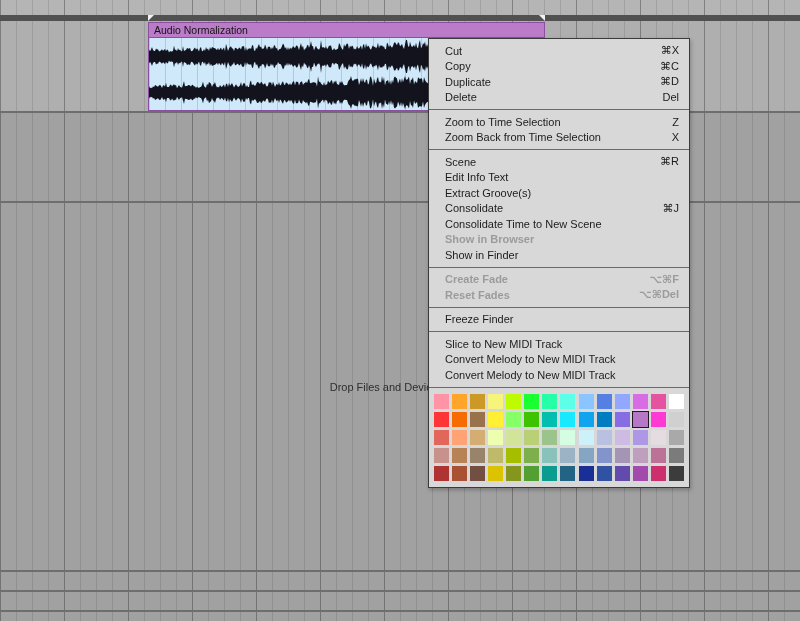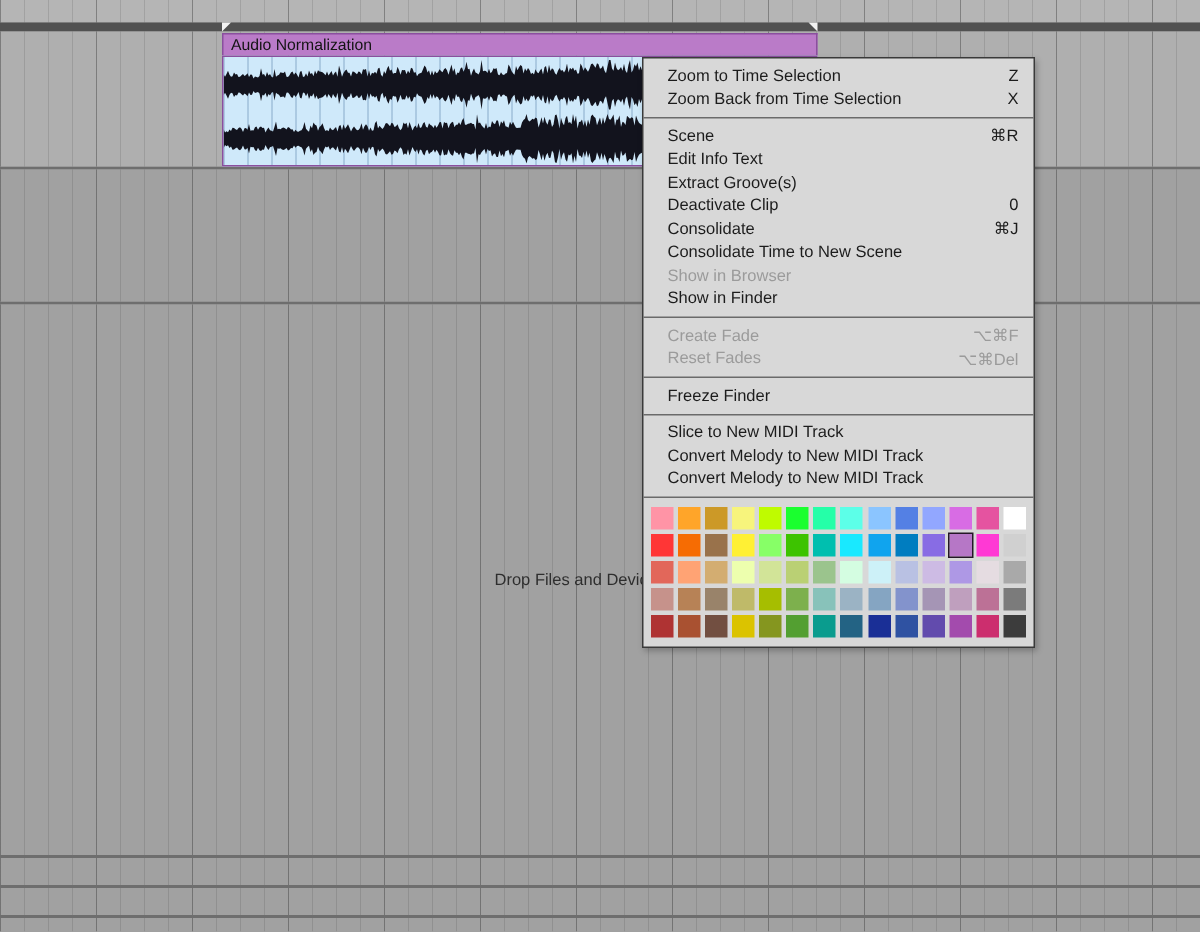--- a/index.html
+++ b/index.html
@@ -46,21 +46,21 @@
     background:#d8d8d8;border:1px solid #3a3a3a;
     box-shadow:1px 2px 4px rgba(0,0,0,0.25);
   }
   .menu-group{padding:4px 0;}
   .menu-group + .menu-group{border-top:1px solid #6a6a6a;}
   .menu-item{
     display:flex;justify-content:space-between;align-items:center;
     height:15.5px;padding:0 10px 0 16px;font-size:11px;color:#1c1c1c;white-space:nowrap;
   }
   .menu-item .shortcut{color:#1c1c1c;margin-left:18px;}
-  .menu-item.disabled, .menu-item.disabled .shortcut{color:#9b9b9b;}
+  .menu-item.disabled, .menu-item.disabled .shortcut{color:#9b9b9b;font-weight:bold;}
   
   .palette{padding:6px 5px 6px 5px;display:grid;grid-template-columns:repeat(14,1fr);gap:3px 3px;}
   .swatch{height:15px;width:15px;}
   .swatch.selected{outline:1.5px solid #241726;outline-offset:0px;}
 </style>
 </head>
 <body>
 
 <div class="arrange">
   <div class="lane ruler grid"></div>
@@ -89,42 +89,56 @@
       <svg width="395" height="72" xmlns="http://www.w3.org/2000/svg">
         <path d="M0,11.5 L1,13.2 L2,11.4 L3,9.1 L4,11.9 L5,13.1 L6,12.9 L7,10.4 L8,11.6 L9,11.3 L10,13.3 L11,13.2 L12,12.2 L13,11.3 L14,12.7 L15,12.0 L16,10.8 L17,13.3 L18,11.6 L19,11.9 L20,14.4 L21,13.0 L22,13.4 L23,13.6 L24,12.7 L25,7.5 L26,11.9 L27,11.4 L28,13.2 L29,10.0 L30,12.3 L31,11.4 L32,13.1 L33,13.6 L34,8.0 L35,13.2 L36,12.3 L37,11.9 L38,10.1 L39,10.5 L40,10.7 L41,9.7 L42,13.1 L43,13.3 L44,12.2 L45,10.4 L46,9.6 L47,11.8 L48,10.3 L49,11.6 L50,13.6 L51,9.8 L52,9.3 L53,13.3 L54,13.0 L55,10.9 L56,13.0 L57,9.0 L58,11.4 L59,10.6 L60,12.9 L61,9.0 L62,11.3 L63,8.9 L64,9.6 L65,9.9 L66,10.2 L67,11.0 L68,12.2 L69,9.7 L70,12.3 L71,10.8 L72,9.4 L73,12.3 L74,10.7 L75,9.6 L76,13.2 L77,5.7 L78,9.2 L79,13.1 L80,10.6 L81,9.1 L82,8.3 L83,10.5 L84,10.5 L85,13.0 L86,9.7 L87,9.9 L88,10.7 L89,11.5 L90,9.6 L91,10.0 L92,11.6 L93,8.2 L94,8.5 L95,8.0 L96,13.0 L97,8.9 L98,12.7 L99,10.5 L100,11.0 L101,9.8 L102,11.2 L103,7.6 L104,7.1 L105,11.9 L106,13.2 L107,9.4 L108,11.1 L109,7.9 L110,5.9 L111,9.2 L112,8.4 L113,11.1 L114,10.6 L115,10.6 L116,6.5 L117,8.7 L118,11.9 L119,8.7 L120,8.8 L121,8.7 L122,11.5 L123,9.0 L124,10.9 L125,7.1 L126,7.7 L127,10.5 L128,10.0 L129,12.9 L130,11.3 L131,10.9 L132,10.5 L133,8.1 L134,5.6 L135,7.0 L136,10.4 L137,8.9 L138,12.3 L139,9.0 L140,12.1 L141,9.4 L142,10.8 L143,10.2 L144,8.1 L145,9.3 L146,10.1 L147,8.1 L148,7.3 L149,8.9 L150,11.9 L151,8.3 L152,5.0 L153,9.8 L154,7.5 L155,12.4 L156,10.4 L157,10.6 L158,7.6 L159,6.8 L160,9.8 L161,7.6 L162,3.1 L163,8.2 L164,7.9 L165,12.5 L166,9.7 L167,7.7 L168,10.3 L169,10.9 L170,11.7 L171,9.7 L172,2.0 L173,9.5 L174,9.2 L175,9.3 L176,10.6 L177,7.9 L178,10.9 L179,9.9 L180,7.5 L181,8.0 L182,7.3 L183,11.6 L184,12.2 L185,10.1 L186,11.6 L187,12.0 L188,11.0 L189,10.7 L190,5.0 L191,6.6 L192,9.3 L193,10.8 L194,11.9 L195,6.0 L196,8.8 L197,6.9 L198,5.3 L199,6.2 L200,11.0 L201,7.5 L202,9.3 L203,7.4 L204,8.6 L205,11.4 L206,10.5 L207,11.6 L208,8.1 L209,10.1 L210,10.8 L211,9.0 L212,7.6 L213,11.7 L214,6.9 L215,6.0 L216,10.8 L217,5.2 L218,9.3 L219,7.5 L220,8.4 L221,10.8 L222,11.8 L223,9.1 L224,7.3 L225,9.2 L226,8.6 L227,10.4 L228,8.7 L229,4.4 L230,10.3 L231,7.1 L232,8.3 L233,7.0 L234,9.1 L235,8.3 L236,11.2 L237,10.9 L238,4.4 L239,6.1 L240,9.2 L241,6.9 L242,8.4 L243,9.8 L244,7.9 L245,4.8 L246,4.3 L247,5.7 L248,7.2 L249,4.2 L250,4.9 L251,7.9 L252,7.4 L253,5.7 L254,9.1 L255,10.9 L256,6.3 L257,2.0 L258,2.0 L259,7.7 L260,9.2 L261,3.6 L262,7.4 L263,8.9 L264,8.2 L265,6.7 L266,9.2 L267,4.5 L268,9.1 L269,10.6 L270,5.1 L271,2.0 L272,10.3 L273,8.7 L274,4.9 L275,6.4 L276,3.6 L277,9.0 L278,6.1 L279,8.8 L280,6.8 L281,3.9 L282,2.0 L283,9.5 L284,3.9 L285,4.7 L286,4.5 L287,9.3 L288,5.8 L289,4.3 L290,3.7 L291,5.6 L292,6.4 L293,6.1 L294,4.1 L295,2.9 L296,2.5 L297,4.7 L298,9.0 L299,6.3 L300,2.0 L301,5.3 L302,7.9 L303,5.7 L304,5.7 L305,8.2 L306,2.2 L307,5.0 L308,4.3 L309,3.3 L310,8.2 L311,9.5 L312,4.8 L313,9.6 L314,10.3 L315,8.5 L316,3.1 L317,5.2 L318,6.0 L319,2.7 L320,2.8 L321,8.4 L322,3.6 L323,5.5 L324,2.0 L325,7.7 L326,8.1 L327,9.0 L328,3.8 L329,6.6 L330,3.9 L331,6.8 L332,9.1 L333,9.3 L334,9.0 L335,6.2 L336,4.6 L337,2.5 L338,2.0 L339,2.0 L340,2.5 L341,3.8 L342,2.0 L343,2.0 L344,2.0 L345,4.7 L346,2.0 L347,8.9 L348,2.0 L349,4.5 L350,5.6 L351,4.2 L352,4.3 L353,6.6 L354,2.1 L355,2.3 L356,8.6 L357,6.4 L358,3.3 L359,2.8 L360,2.8 L361,7.3 L362,2.0 L363,5.0 L364,7.1 L365,5.1 L366,2.0 L367,5.2 L368,2.0 L369,6.3 L370,2.2 L371,2.0 L372,2.0 L373,9.7 L374,2.0 L375,2.0 L376,2.4 L377,4.2 L378,6.6 L379,8.7 L380,2.4 L381,9.4 L382,4.0 L383,2.9 L384,4.3 L385,2.0 L386,7.2 L387,4.0 L388,2.0 L389,9.4 L390,2.0 L391,2.0 L392,2.0 L393,2.0 L394,2.2 L395,2.6 L395,34.4 L394,34.8 L393,35.0 L392,35.0 L391,35.0 L390,35.0 L389,27.6 L388,35.0 L387,33.0 L386,29.8 L385,35.0 L384,32.7 L383,34.1 L382,33.0 L381,27.6 L380,34.6 L379,28.3 L378,30.4 L377,32.8 L376,34.6 L375,35.0 L374,35.0 L373,27.3 L372,35.0 L371,35.0 L370,34.8 L369,30.7 L368,35.0 L367,31.8 L366,35.0 L365,31.9 L364,29.9 L363,32.0 L362,35.0 L361,29.7 L360,34.2 L359,34.2 L358,33.7 L357,30.6 L356,28.4 L355,34.7 L354,34.9 L353,30.4 L352,32.7 L351,32.8 L350,31.4 L349,32.5 L348,35.0 L347,28.1 L346,35.0 L345,32.3 L344,35.0 L343,35.0 L342,35.0 L341,33.2 L340,34.5 L339,35.0 L338,35.0 L337,34.5 L336,32.4 L335,30.8 L334,28.0 L333,27.7 L332,27.9 L331,30.2 L330,33.1 L329,30.4 L328,33.2 L327,28.0 L326,28.9 L325,29.3 L324,35.0 L323,31.5 L322,33.4 L321,28.6 L320,34.2 L319,34.3 L318,31.0 L317,31.8 L316,33.9 L315,28.5 L314,26.7 L313,27.4 L312,32.2 L311,27.5 L310,28.8 L309,33.7 L308,32.7 L307,32.0 L306,34.8 L305,28.8 L304,31.3 L303,31.3 L302,29.1 L301,31.7 L300,35.0 L299,30.7 L298,28.0 L297,32.3 L296,34.5 L295,34.1 L294,32.9 L293,30.9 L292,30.6 L291,31.4 L290,33.3 L289,32.7 L288,31.2 L287,27.7 L286,32.5 L285,32.3 L284,33.1 L283,27.5 L282,35.0 L281,33.1 L280,30.2 L279,28.2 L278,30.9 L277,28.0 L276,33.4 L275,30.6 L274,32.1 L273,28.3 L272,26.7 L271,35.0 L270,31.9 L269,26.4 L268,27.9 L267,32.5 L266,27.8 L265,30.3 L264,28.8 L263,28.1 L262,29.6 L261,33.4 L260,27.8 L259,29.3 L258,35.0 L257,35.0 L256,30.7 L255,26.1 L254,27.9 L253,31.3 L252,29.6 L251,29.1 L250,32.1 L249,32.8 L248,29.8 L247,31.3 L246,32.7 L245,32.2 L244,29.1 L243,27.2 L242,28.6 L241,30.1 L240,27.8 L239,30.9 L238,32.6 L237,26.1 L236,25.8 L235,28.7 L234,27.9 L233,30.0 L232,28.7 L231,29.9 L230,26.7 L229,32.6 L228,28.3 L227,26.6 L226,28.4 L225,27.8 L224,29.7 L223,27.9 L222,25.2 L221,26.2 L220,28.6 L219,29.5 L218,27.7 L217,31.8 L216,26.2 L215,31.0 L214,30.1 L213,25.3 L212,29.4 L211,28.0 L210,26.2 L209,26.9 L208,28.9 L207,25.4 L206,26.5 L205,25.6 L204,28.4 L203,29.6 L202,27.7 L201,29.5 L200,26.0 L199,30.8 L198,31.7 L197,30.1 L196,28.2 L195,31.0 L194,25.1 L193,26.2 L192,27.7 L191,30.4 L190,32.0 L189,26.3 L188,26.0 L187,25.0 L186,25.4 L185,26.9 L184,24.8 L183,25.4 L182,29.7 L181,29.0 L180,29.5 L179,27.1 L178,26.1 L177,29.1 L176,26.4 L175,27.7 L174,27.8 L173,27.5 L172,35.0 L171,27.3 L170,25.3 L169,26.1 L168,26.7 L167,29.3 L166,27.3 L165,24.5 L164,29.1 L163,28.8 L162,33.9 L161,29.4 L160,27.2 L159,30.2 L158,29.4 L157,26.4 L156,26.6 L155,24.6 L154,29.5 L153,27.2 L152,32.0 L151,28.7 L150,25.1 L149,28.1 L148,29.7 L147,28.9 L146,26.9 L145,27.7 L144,28.9 L143,26.8 L142,26.2 L141,27.6 L140,24.9 L139,28.0 L138,24.7 L137,28.1 L136,26.6 L135,30.0 L134,31.4 L133,28.9 L132,26.5 L131,26.1 L130,25.7 L129,24.1 L128,27.0 L127,26.5 L126,29.3 L125,29.9 L124,26.1 L123,28.0 L122,25.5 L121,28.3 L120,28.2 L119,28.3 L118,25.1 L117,28.3 L116,30.5 L115,26.4 L114,26.4 L113,25.9 L112,28.6 L111,27.8 L110,31.1 L109,29.1 L108,25.9 L107,27.6 L106,23.8 L105,25.1 L104,29.9 L103,29.4 L102,25.8 L101,27.2 L100,26.0 L99,26.5 L98,24.3 L97,28.1 L96,24.0 L95,29.0 L94,28.5 L93,28.8 L92,25.4 L91,27.0 L90,27.4 L89,25.5 L88,26.3 L87,27.1 L86,27.3 L85,24.0 L84,26.5 L83,26.5 L82,28.7 L81,27.9 L80,26.4 L79,23.9 L78,27.8 L77,31.3 L76,23.8 L75,27.4 L74,26.3 L73,24.7 L72,27.6 L71,26.2 L70,24.7 L69,27.3 L68,24.8 L67,26.0 L66,26.8 L65,27.1 L64,27.4 L63,28.1 L62,25.7 L61,28.0 L60,24.1 L59,26.4 L58,25.6 L57,28.0 L56,24.0 L55,26.1 L54,24.0 L53,23.7 L52,27.7 L51,27.2 L50,23.4 L49,25.4 L48,26.7 L47,25.2 L46,27.4 L45,26.6 L44,24.8 L43,23.7 L42,23.9 L41,27.3 L40,26.3 L39,26.5 L38,26.9 L37,25.1 L36,24.7 L35,23.8 L34,29.0 L33,23.4 L32,23.9 L31,25.6 L30,24.7 L29,27.0 L28,23.8 L27,25.6 L26,25.1 L25,29.5 L24,24.3 L23,23.4 L22,23.6 L21,24.0 L20,22.6 L19,25.1 L18,25.4 L17,23.7 L16,26.2 L15,25.0 L14,24.3 L13,25.7 L12,24.8 L11,23.8 L10,23.7 L9,25.7 L8,25.4 L7,26.6 L6,24.1 L5,23.9 L4,25.1 L3,27.9 L2,25.6 L1,23.8 L0,25.5 Z" fill="#12131d"></path>
         <path d="M0,48.0 L1,50.3 L2,49.5 L3,50.2 L4,48.3 L5,49.3 L6,47.1 L7,47.4 L8,48.2 L9,48.7 L10,47.4 L11,46.8 L12,47.9 L13,50.0 L14,47.5 L15,47.3 L16,48.5 L17,44.7 L18,49.1 L19,48.9 L20,49.0 L21,46.9 L22,46.4 L23,48.5 L24,46.9 L25,46.3 L26,47.4 L27,47.1 L28,50.3 L29,48.4 L30,47.0 L31,48.8 L32,49.2 L33,49.7 L34,46.5 L35,43.0 L36,48.2 L37,47.9 L38,48.1 L39,47.3 L40,47.0 L41,47.5 L42,48.4 L43,46.7 L44,47.1 L45,48.4 L46,48.2 L47,50.0 L48,48.5 L49,49.6 L50,49.9 L51,49.1 L52,48.9 L53,47.1 L54,43.4 L55,47.9 L56,49.0 L57,49.8 L58,45.6 L59,47.5 L60,43.7 L61,45.1 L62,45.7 L63,49.1 L64,46.6 L65,45.9 L66,44.1 L67,47.4 L68,49.4 L69,48.7 L70,49.5 L71,47.0 L72,48.4 L73,48.9 L74,47.6 L75,46.6 L76,49.6 L77,46.0 L78,45.4 L79,48.9 L80,44.8 L81,47.8 L82,46.5 L83,44.9 L84,47.2 L85,49.6 L86,47.7 L87,46.3 L88,47.7 L89,48.9 L90,48.6 L91,47.3 L92,44.1 L93,48.5 L94,46.1 L95,44.8 L96,46.1 L97,49.2 L98,47.0 L99,49.1 L100,48.9 L101,44.1 L102,42.6 L103,47.6 L104,45.9 L105,47.0 L106,48.0 L107,46.6 L108,44.3 L109,44.0 L110,45.0 L111,46.1 L112,43.8 L113,44.4 L114,46.6 L115,46.2 L116,44.9 L117,47.5 L118,48.8 L119,47.5 L120,43.7 L121,44.9 L122,43.9 L123,47.5 L124,43.4 L125,46.2 L126,49.0 L127,46.8 L128,45.7 L129,47.5 L130,44.0 L131,47.4 L132,46.8 L133,44.4 L134,43.3 L135,46.5 L136,47.1 L137,44.2 L138,45.3 L139,45.8 L140,47.3 L141,45.1 L142,47.2 L143,45.6 L144,43.5 L145,43.3 L146,47.6 L147,43.4 L148,44.0 L149,43.8 L150,47.5 L151,44.8 L152,43.7 L153,43.2 L154,46.9 L155,45.2 L156,45.1 L157,43.5 L158,45.3 L159,42.3 L160,40.7 L161,45.1 L162,45.2 L163,44.5 L164,44.4 L165,43.9 L166,44.7 L167,44.7 L168,48.4 L169,38.2 L170,44.1 L171,43.6 L172,45.5 L173,46.6 L174,47.6 L175,44.0 L176,47.6 L177,46.3 L178,46.8 L179,42.6 L180,44.2 L181,44.8 L182,42.3 L183,42.4 L184,46.6 L185,42.9 L186,44.4 L187,42.2 L188,46.1 L189,46.5 L190,47.1 L191,43.1 L192,45.2 L193,43.1 L194,45.4 L195,47.2 L196,47.3 L197,47.1 L198,47.1 L199,43.7 L200,42.0 L201,41.2 L202,38.0 L203,42.0 L204,43.0 L205,42.1 L206,41.1 L207,41.6 L208,40.4 L209,41.0 L210,47.0 L211,44.0 L212,40.2 L213,44.4 L214,39.9 L215,43.4 L216,45.1 L217,41.6 L218,41.8 L219,46.7 L220,45.0 L221,38.9 L222,38.4 L223,42.1 L224,47.7 L225,40.5 L226,43.9 L227,45.5 L228,40.7 L229,39.1 L230,44.0 L231,43.4 L232,44.8 L233,38.0 L234,43.2 L235,39.0 L236,47.6 L237,43.3 L238,43.1 L239,41.7 L240,45.8 L241,42.2 L242,46.7 L243,41.7 L244,45.1 L245,39.5 L246,38.4 L247,39.8 L248,40.6 L249,45.5 L250,42.9 L251,40.4 L252,45.1 L253,40.1 L254,44.3 L255,41.1 L256,38.0 L257,41.4 L258,41.8 L259,40.4 L260,38.4 L261,45.9 L262,41.6 L263,41.8 L264,39.0 L265,46.6 L266,43.2 L267,43.7 L268,45.3 L269,39.2 L270,40.2 L271,41.1 L272,40.2 L273,40.7 L274,45.6 L275,39.0 L276,41.9 L277,43.8 L278,44.7 L279,45.2 L280,45.4 L281,46.3 L282,45.6 L283,38.8 L284,38.0 L285,44.0 L286,44.7 L287,38.7 L288,43.4 L289,40.4 L290,39.8 L291,39.4 L292,39.0 L293,42.9 L294,38.7 L295,46.6 L296,38.3 L297,40.2 L298,41.5 L299,41.7 L300,42.8 L301,42.5 L302,41.7 L303,39.2 L304,44.8 L305,43.8 L306,39.8 L307,40.9 L308,45.7 L309,38.0 L310,40.7 L311,40.2 L312,38.0 L313,38.4 L314,45.5 L315,40.7 L316,43.8 L317,45.9 L318,43.1 L319,39.6 L320,43.2 L321,44.0 L322,45.2 L323,44.0 L324,42.3 L325,43.3 L326,38.0 L327,44.0 L328,39.4 L329,38.0 L330,38.9 L331,42.6 L332,38.0 L333,45.6 L334,42.0 L335,40.4 L336,44.5 L337,40.3 L338,45.7 L339,43.2 L340,40.3 L341,40.3 L342,40.9 L343,43.2 L344,42.4 L345,39.4 L346,42.8 L347,45.7 L348,38.0 L349,38.0 L350,41.2 L351,43.1 L352,38.0 L353,45.5 L354,41.6 L355,38.4 L356,38.1 L357,41.9 L358,39.8 L359,45.0 L360,38.1 L361,38.0 L362,45.3 L363,38.7 L364,43.7 L365,40.2 L366,43.7 L367,45.0 L368,45.0 L369,44.8 L370,42.4 L371,43.0 L372,38.0 L373,38.0 L374,41.8 L375,39.7 L376,41.2 L377,45.1 L378,43.5 L379,43.4 L380,39.5 L381,39.4 L382,38.0 L383,41.7 L384,40.8 L385,41.3 L386,38.0 L387,38.0 L388,43.6 L389,42.4 L390,38.0 L391,43.0 L392,40.9 L393,38.4 L394,40.9 L395,40.4 L395,68.6 L394,68.1 L393,70.6 L392,68.1 L391,66.0 L390,71.0 L389,66.6 L388,65.4 L387,71.0 L386,71.0 L385,67.7 L384,68.2 L383,67.3 L382,71.0 L381,69.6 L380,69.5 L379,65.6 L378,65.5 L377,63.9 L376,67.8 L375,69.3 L374,67.2 L373,71.0 L372,71.0 L371,66.0 L370,66.6 L369,64.2 L368,64.0 L367,64.0 L366,65.3 L365,68.8 L364,65.3 L363,70.3 L362,63.7 L361,71.0 L360,70.9 L359,64.0 L358,69.2 L357,67.1 L356,70.9 L355,70.6 L354,67.4 L353,63.5 L352,71.0 L351,65.9 L350,67.8 L349,71.0 L348,71.0 L347,63.3 L346,66.2 L345,69.6 L344,66.6 L343,65.8 L342,68.1 L341,68.7 L340,68.7 L339,65.8 L338,63.3 L337,68.7 L336,64.5 L335,68.6 L334,67.0 L333,63.4 L332,71.0 L331,66.4 L330,70.1 L329,71.0 L328,69.6 L327,65.0 L326,71.0 L325,65.7 L324,66.7 L323,65.0 L322,63.8 L321,65.0 L320,65.8 L319,69.4 L318,65.9 L317,63.1 L316,65.2 L315,68.3 L314,63.5 L313,70.6 L312,71.0 L311,68.8 L310,68.3 L309,71.0 L308,63.3 L307,68.1 L306,69.2 L305,65.2 L304,64.2 L303,69.8 L302,67.3 L301,66.5 L300,66.2 L299,67.3 L298,67.5 L297,68.8 L296,70.7 L295,62.4 L294,70.3 L293,66.1 L292,70.0 L291,69.6 L290,69.2 L289,68.6 L288,65.6 L287,70.3 L286,64.3 L285,65.0 L284,71.0 L283,70.2 L282,63.4 L281,62.7 L280,63.6 L279,63.8 L278,64.3 L277,65.2 L276,67.1 L275,70.0 L274,63.4 L273,68.3 L272,68.8 L271,67.9 L270,68.8 L269,69.8 L268,63.7 L267,65.3 L266,65.8 L265,62.4 L264,70.0 L263,67.2 L262,67.4 L261,63.1 L260,70.6 L259,68.6 L258,67.2 L257,67.6 L256,71.0 L255,67.9 L254,64.7 L253,68.9 L252,63.9 L251,68.6 L250,66.1 L249,63.5 L248,68.4 L247,69.2 L246,70.6 L245,69.5 L244,63.9 L243,67.3 L242,62.3 L241,66.8 L240,63.2 L239,67.3 L238,65.9 L237,65.7 L236,61.4 L235,70.0 L234,65.8 L233,71.0 L232,64.2 L231,65.6 L230,65.0 L229,69.9 L228,68.3 L227,63.5 L226,65.1 L225,68.5 L224,61.3 L223,66.9 L222,70.6 L221,70.1 L220,64.0 L219,62.3 L218,67.2 L217,67.4 L216,63.9 L215,65.6 L214,69.1 L213,64.6 L212,68.8 L211,65.0 L210,62.0 L209,68.0 L208,68.6 L207,67.4 L206,67.9 L205,66.9 L204,66.0 L203,67.0 L202,71.0 L201,67.8 L200,67.0 L199,65.3 L198,61.9 L197,61.9 L196,61.7 L195,61.8 L194,63.6 L193,65.9 L192,63.8 L191,65.9 L190,61.9 L189,62.5 L188,62.9 L187,66.8 L186,64.6 L185,66.1 L184,62.4 L183,66.6 L182,66.7 L181,64.2 L180,64.8 L179,66.4 L178,62.2 L177,62.7 L176,61.4 L175,65.0 L174,61.4 L173,62.4 L172,63.5 L171,65.4 L170,64.9 L169,70.8 L168,60.6 L167,64.3 L166,64.3 L165,65.1 L164,64.6 L163,64.5 L162,63.8 L161,63.9 L160,68.3 L159,66.7 L158,63.7 L157,65.5 L156,63.9 L155,63.8 L154,62.1 L153,65.8 L152,65.3 L151,64.2 L150,61.5 L149,65.2 L148,65.0 L147,65.6 L146,61.4 L145,65.7 L144,65.5 L143,63.4 L142,61.8 L141,63.9 L140,61.7 L139,63.2 L138,63.7 L137,64.8 L136,61.9 L135,62.5 L134,65.7 L133,64.6 L132,62.2 L131,61.6 L130,65.0 L129,61.5 L128,63.3 L127,62.2 L126,60.0 L125,62.8 L124,65.6 L123,61.5 L122,65.1 L121,64.1 L120,65.3 L119,61.5 L118,60.2 L117,61.5 L116,64.1 L115,62.8 L114,62.4 L113,64.6 L112,65.2 L111,62.9 L110,64.0 L109,65.0 L108,64.7 L107,62.4 L106,61.0 L105,62.0 L104,63.1 L103,61.4 L102,66.4 L101,64.9 L100,60.1 L99,59.9 L98,62.0 L97,59.8 L96,62.9 L95,64.2 L94,62.9 L93,60.5 L92,64.9 L91,61.7 L90,60.4 L89,60.1 L88,61.3 L87,62.7 L86,61.3 L85,59.4 L84,61.8 L83,64.1 L82,62.5 L81,61.2 L80,64.2 L79,60.1 L78,63.6 L77,63.0 L76,59.4 L75,62.4 L74,61.4 L73,60.1 L72,60.6 L71,62.0 L70,59.5 L69,60.3 L68,59.6 L67,61.6 L66,64.9 L65,63.1 L64,62.4 L63,59.9 L62,63.3 L61,63.9 L60,65.3 L59,61.5 L58,63.4 L57,59.2 L56,60.0 L55,61.1 L54,65.6 L53,61.9 L52,60.1 L51,59.9 L50,59.1 L49,59.4 L48,60.5 L47,59.0 L46,60.8 L45,60.6 L44,61.9 L43,62.3 L42,60.6 L41,61.5 L40,62.0 L39,61.7 L38,60.9 L37,61.1 L36,60.8 L35,66.0 L34,62.5 L33,59.3 L32,59.8 L31,60.2 L30,62.0 L29,60.6 L28,58.7 L27,61.9 L26,61.6 L25,62.7 L24,62.1 L23,60.5 L22,62.6 L21,62.1 L20,60.0 L19,60.1 L18,59.9 L17,64.3 L16,60.5 L15,61.7 L14,61.5 L13,59.0 L12,61.1 L11,62.2 L10,61.6 L9,60.3 L8,60.8 L7,61.6 L6,61.9 L5,59.7 L4,60.7 L3,58.8 L2,59.5 L1,58.7 L0,61.0 Z" fill="#12131d"></path>
       </svg>
     </div>
 </div>
 
 <div class="menu" id="menu">
     <div class="menu-group">
       <div class="menu-item">
+        <span>Cut</span>
+        <span class="shortcut">⌘X</span>
+      </div>
+      <div class="menu-item">
+        <span>Copy</span>
+        <span class="shortcut">⌘C</span>
+      </div>
+      <div class="menu-item">
+        <span>Duplicate</span>
+        <span class="shortcut">⌘D</span>
+      </div>
+      <div class="menu-item">
+        <span>Delete</span>
+        <span class="shortcut">Del</span>
+      </div>
+    </div>
+    <div class="menu-group">
+      <div class="menu-item">
         <span>Zoom to Time Selection</span>
         <span class="shortcut">Z</span>
       </div>
       <div class="menu-item">
         <span>Zoom Back from Time Selection</span>
         <span class="shortcut">X</span>
       </div>
     </div>
     <div class="menu-group">
       <div class="menu-item">
         <span>Scene</span>
         <span class="shortcut">⌘R</span>
       </div>
       <div class="menu-item">
         <span>Edit Info Text</span>
       </div>
       <div class="menu-item">
         <span>Extract Groove(s)</span>
-      </div>
-      <div class="menu-item">
-        <span>Deactivate Clip</span>
-        <span class="shortcut">0</span>
       </div>
       <div class="menu-item">
         <span>Consolidate</span>
         <span class="shortcut">⌘J</span>
       </div>
       <div class="menu-item">
         <span>Consolidate Time to New Scene</span>
       </div>
       <div class="menu-item disabled">
         <span>Show in Browser</span>

